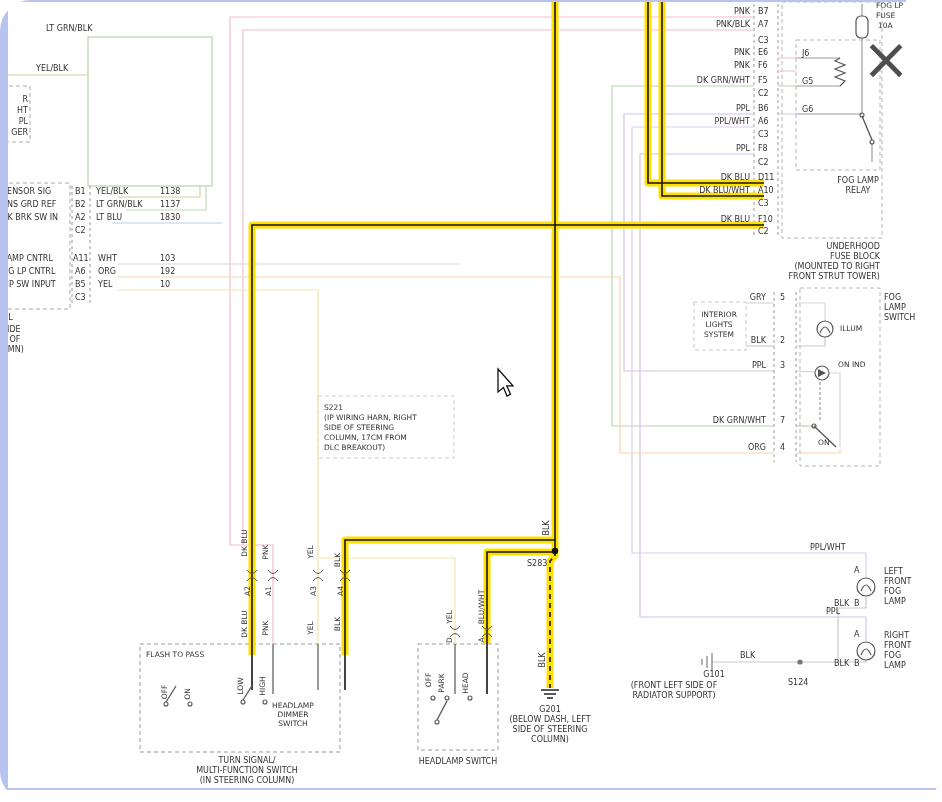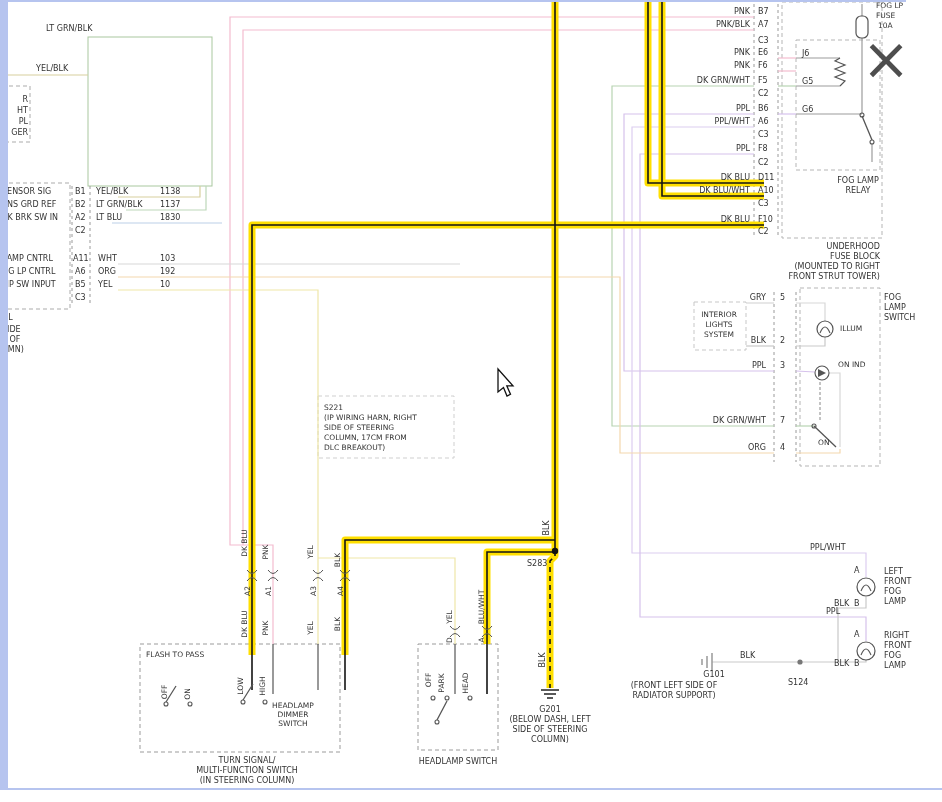--- a/index.html
+++ b/index.html
@@ -1,17 +1,17 @@
 <!DOCTYPE html>
 <html><head>
 <meta charset="utf-8">
 <style>
   html,body{margin:0;padding:0;background:#ffffff;}
   .stage{position:relative;width:942px;height:802px;background:#ffffff;overflow:hidden;
-         font-family:"DejaVu Sans",sans-serif;}
+         font-family:"DejaVu Sans",sans-serif;border-radius:31px;}
   #diagram-root{position:absolute;left:0;top:0;width:942px;height:802px;}
   svg text{font-family:"DejaVu Sans",sans-serif;}
   .edge-left{position:absolute;left:0;top:0;width:8px;height:789px;background:#b6c4ef;}
   .edge-top{position:absolute;left:0;top:0;width:906px;height:2px;background:#b6c4ef;}
   .edge-bottom{position:absolute;left:0;top:788px;width:942px;height:2px;background:#b6c4ef;}
   .close-btn{position:absolute;left:862px;top:30px;width:48px;height:58px;display:flex;
              align-items:center;justify-content:center;font-size:58px;font-weight:400;
              color:#4e4e4e;cursor:pointer;user-select:none;line-height:1;}
 </style>
 </head>

